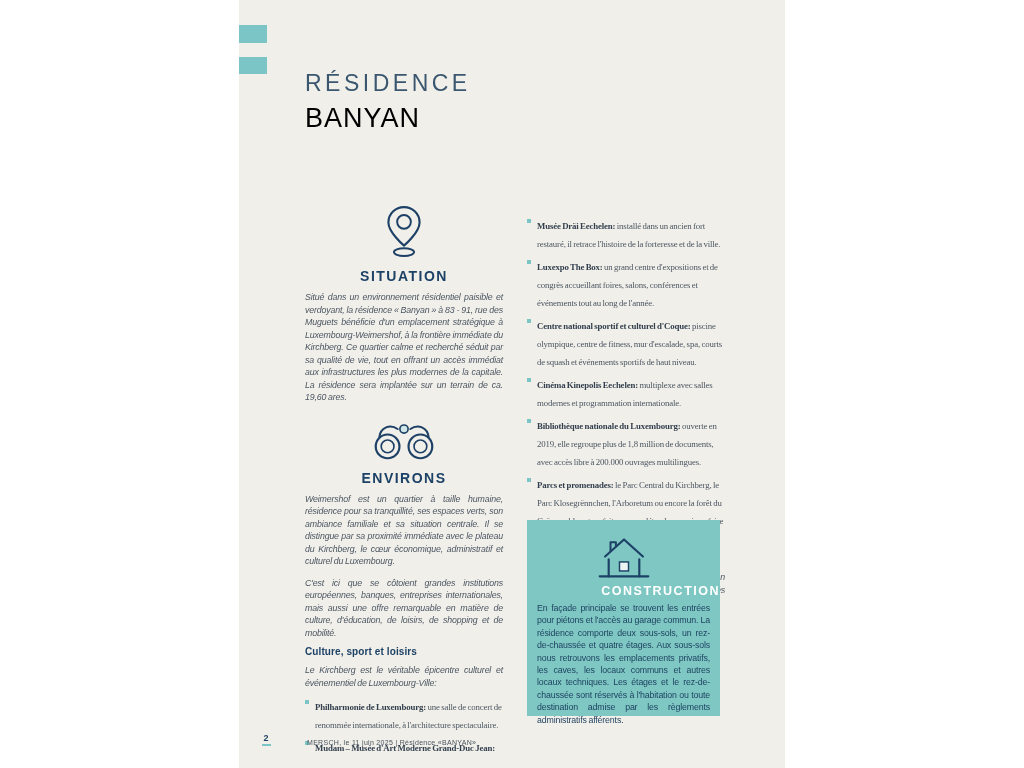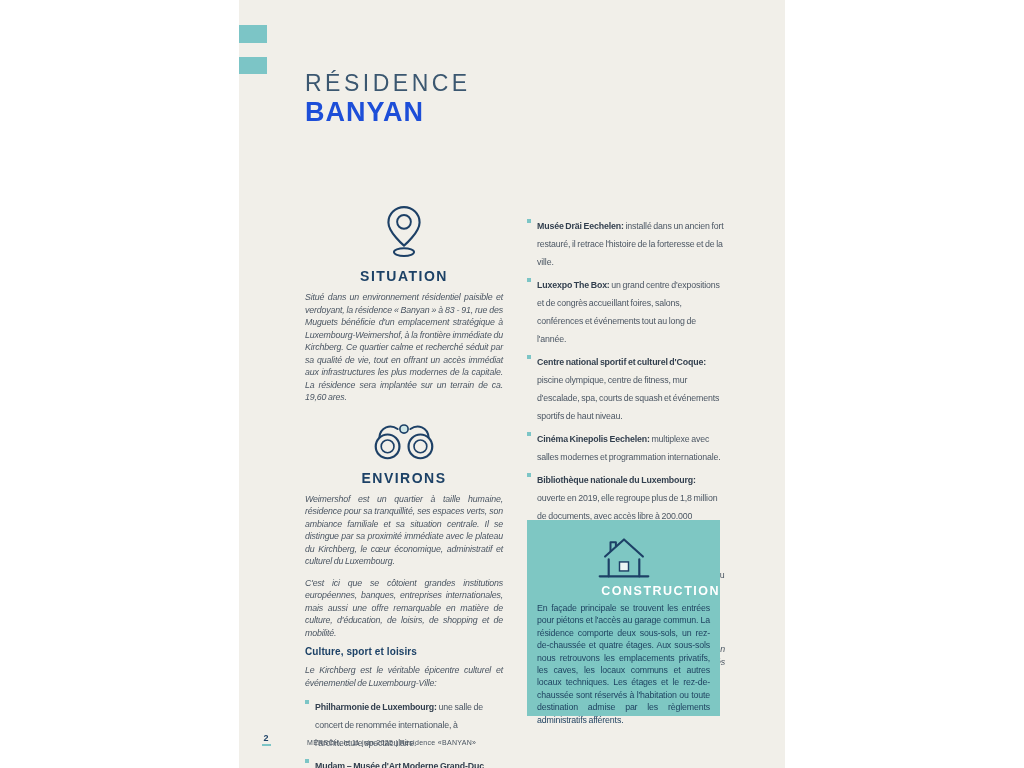--- a/index.html
+++ b/index.html
@@ -11,21 +11,21 @@
   .page{
     position:absolute;left:239px;top:0;width:546px;height:768px;
     background:#f1efe9;
   }
   .sq{position:absolute;left:0;background:#7cc5c6;}
   .sq1{top:25px;width:28px;height:18px;}
   .sq2{top:57px;width:28px;height:17px;}
 
   .header{position:absolute;left:66px;top:70px;}
   .title-1{font-size:23px;font-weight:400;letter-spacing:3.5px;color:#3b5770;}
-  .title-2{font-size:27px;font-weight:700;letter-spacing:1px;color:#1d4ed8;margin-top:0;}
+  .title-2{font-size:27px;font-weight:400;letter-spacing:1px;color:#000000;margin-top:6px;}
 
   .col{position:absolute;width:198px;}
   .col-left{left:66px;top:203px;}
   .col-right{left:288px;top:215px;}
 
   .icon-wrap{text-align:center;}
   .icon-wrap.env{margin-top:15px;}
   svg{display:inline-block;vertical-align:top;}
 
   h2.section-h{
@@ -33,21 +33,21 @@
     letter-spacing:1.5px;color:#1c4166;
   }
   .body-text,li .bt{
     font-size:8.8px;line-height:12.5px;color:#4b5663;
     letter-spacing:-0.15px;word-spacing:-0.6px;text-align:justify;
   }
   p.body-text{margin:7px 0 0 0;font-style:italic;}
   p.mt9{margin-top:9px;}
   h3.sub-h{margin:7px 0 0 0;font-size:10px;font-weight:700;color:#1c4166;letter-spacing:0.1px;}
 
-  ul.blist{list-style:none;margin:7px 0 0 0;padding:0;}
+  ul.blist{list-style:none;margin:7px 0 0 0;padding:0;font-family:Liberation Serif, serif;}
   ul.blist li{position:relative;padding-left:10px;margin:0 0 5px 0;}
   ul.blist .marker{
     position:absolute;left:0;top:4px;width:4px;height:4px;background:#7cc5c6;
   }
   ul.blist b{color:#323f4e;font-weight:700;}
 
   .construction-box{
     position:absolute;left:288px;top:520px;width:193px;height:196px;
     background:#7ec7c3;
   }

